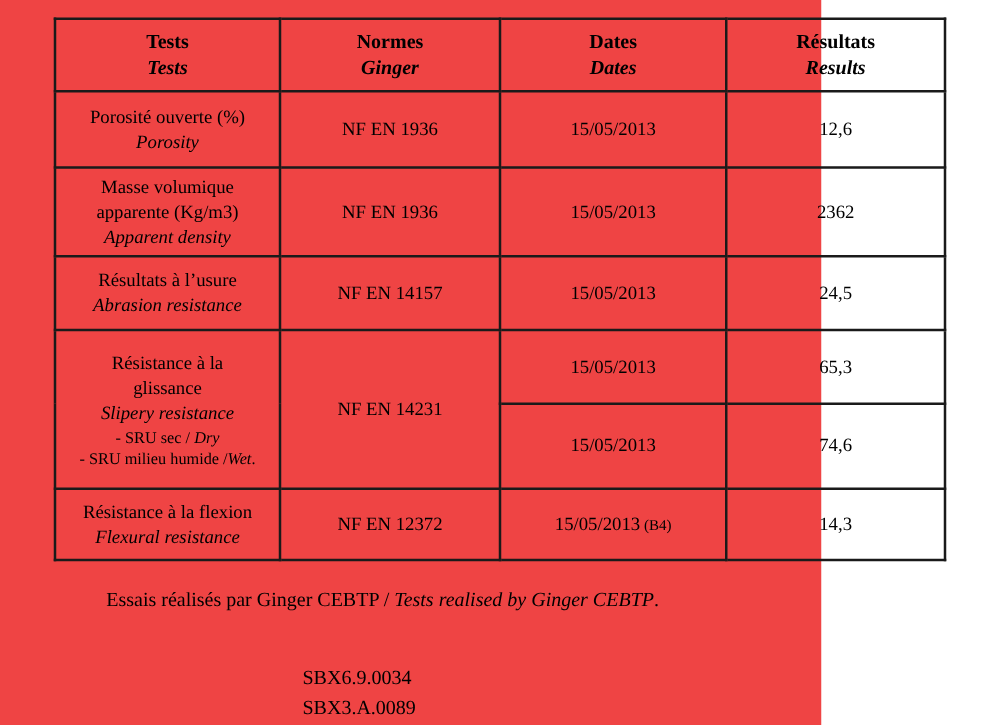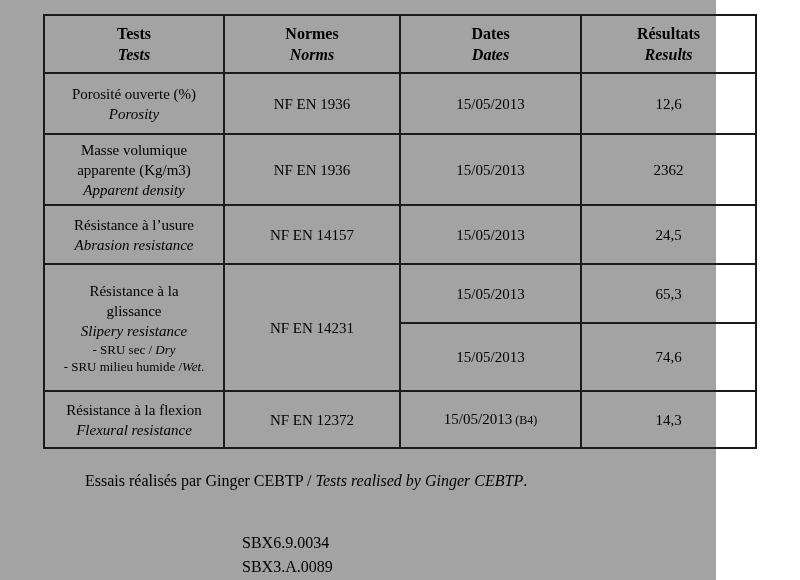--- a/index.html
+++ b/index.html
@@ -7,23 +7,23 @@
     padding: 0;
     width: 800px;
     height: 580px;
     background: #ffffff;
     font-family: "Liberation Serif", "DejaVu Serif", serif;
     color: #000000;
     overflow: hidden;
   }
   .page {
     position: relative;
-    width: 716px;
+    width: 657px;
     height: 580px;
-    background: #a3a3a3;
+    background: #ef4444;
     text-decoration: underline;
   }
   table.results-table {
     position: absolute;
     left: 43px;
     top: 14px;
     width: 712px;
     border-collapse: collapse;
     table-layout: fixed;
   }
@@ -90,21 +90,21 @@
       <col style="width:175px">
     </colgroup>
     <thead>
       <tr>
         <th>
           <div class="hdr-fr">Tests</div>
           <div class="hdr-en">Tests</div>
         </th>
         <th>
           <div class="hdr-fr">Normes</div>
-          <div class="hdr-en">Norms</div>
+          <div class="hdr-en">Ginger</div>
         </th>
         <th>
           <div class="hdr-fr">Dates</div>
           <div class="hdr-en">Dates</div>
         </th>
         <th>
           <div class="hdr-fr">Résultats</div>
           <div class="hdr-en">Results</div>
         </th>
       </tr>
@@ -127,21 +127,21 @@
           <div class="t-fr">apparente (Kg/m3)</div>
           <div class="t-en">Apparent density</div>
         </td>
         <td>NF EN 1936</td>
         <td>15/05/2013</td>
         <td>2362</td>
       </tr>
 
       <tr class="row-abrasion">
         <td>
-          <div class="t-fr">Résistance à l’usure</div>
+          <div class="t-fr">Résultats à l’usure</div>
           <div class="t-en">Abrasion resistance</div>
         </td>
         <td>NF EN 14157</td>
         <td>15/05/2013</td>
         <td>24,5</td>
       </tr>
 
       <tr class="row-slip-a">
         <td rowspan="2">
           <div class="t-fr">Résistance à la</div>

